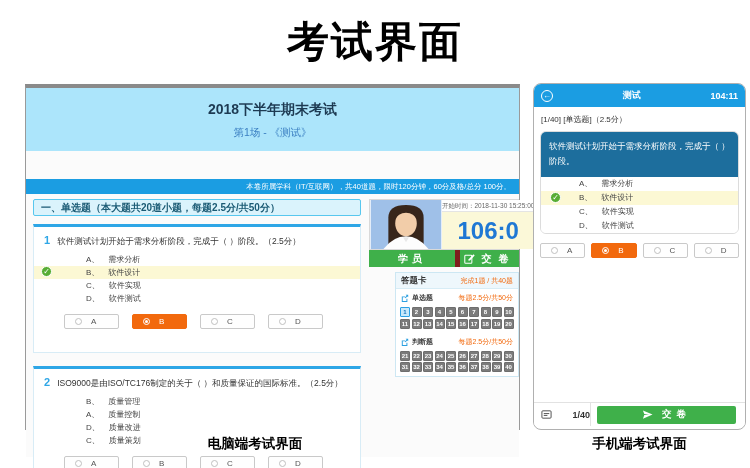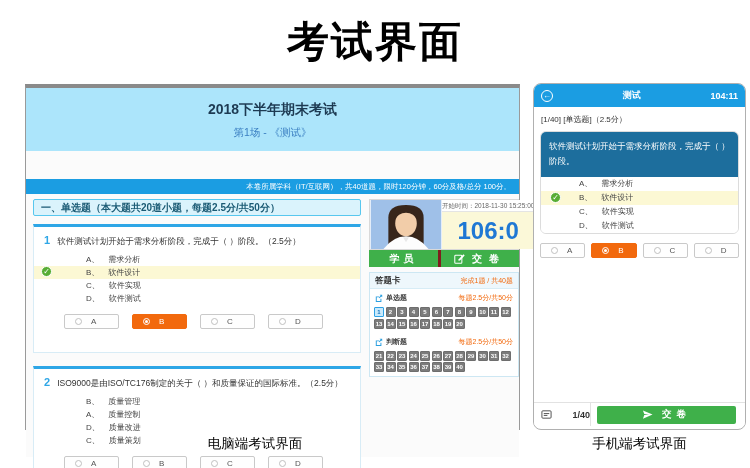--- a/index.html
+++ b/index.html
@@ -47,27 +47,27 @@
 
   .d-side { position:absolute; left:343px; top:5px; width:150px; }
   .profile { display:flex; border:1px solid #d9d9d9; background:#fff; }
   .photo { width:72px; height:49px; flex:none; }
   .p-right { flex:1; display:flex; flex-direction:column; }
   .start-time { height:12px; font-size:6.5px; color:#666; line-height:12px;
     text-align:center; background:#fff; border-bottom:1px solid #e4e4e4; white-space:nowrap; }
   .timer { flex:1; background:var(--pale-yellow); color:var(--timer-blue);
     font-size:24px; font-weight:bold; text-align:center; line-height:37px; }
   .green-row { display:flex; height:17px; }
-  .g-student { width:72px; flex:none; background:var(--green); color:#fff; font-size:10px;
+  .g-student { width:91px; flex:none; background:var(--green); color:#fff; font-size:10px;
     font-weight:bold; text-align:center; line-height:17px; letter-spacing:4px;
-    border-right:3px solid #7f1d1d; cursor:default; }
+    border-right:5px solid #7f1d1d; cursor:default; }
   .g-submit { flex:1; background:var(--green); color:#fff; font-size:10px; font-weight:bold;
     display:flex; align-items:center; justify-content:center; gap:7px; letter-spacing:7px;
     cursor:pointer; }
-  .acard { margin-top:5px; background:#fff; border:1px solid #cde7f3; }
+  .acard { margin-top:5px; background:#fff; border:1px solid #cde7f3;margin-left:26px; }
   .c-header { height:16px; background:#eef7fc; border-bottom:1px solid #d7ecf6;
     display:flex; justify-content:space-between; align-items:center; padding:0 5px; }
   .c-title { font-size:8.5px; font-weight:bold; color:#333; }
   .c-progress { font-size:7px; color:var(--orange); }
   .c-section { display:flex; justify-content:space-between; align-items:center;
     padding:4px 5px 2px; font-size:7px; color:#444; }
   .c-sec-left { display:flex; align-items:center; gap:3px; font-weight:bold; }
   .c-score { color:var(--orange); }
   .c-grid { display:flex; flex-wrap:wrap; gap:1.5px; padding:2px 4px 4px; }
   .qcell { width:10px; height:10px; background:var(--grid-gray); border:1px solid #6e6e6e;
@@ -96,21 +96,21 @@
   .m-btnrow .abtn { width:46px; }
   .m-footer { position:absolute; left:0; right:0; bottom:3px; height:24px;
     border-top:1px solid #e2e2e2; display:flex; align-items:center; background:#fff; }
   .f-progress { width:57px; height:100%; border-right:1px solid #e2e2e2; display:flex;
     align-items:center; justify-content:flex-end; gap:20px; font-size:9px; font-weight:bold;
     color:#333; cursor:pointer; }
   .f-submit { margin-left:6px; width:139px; height:18px; background:var(--green);
     border-radius:2px; color:#fff; display:flex; align-items:center; justify-content:center;
     gap:9px; font-size:9.5px; font-weight:bold; letter-spacing:5px; cursor:pointer; }
 
-  .caption { position:absolute; top:435px; font-size:13.5px; font-weight:normal; color:#000;
+  .caption { position:absolute; top:435px; font-size:13.5px; font-weight:bold; color:#000;
     text-align:center; }
   .caption-left { left:25px; width:460px; }
   .caption-right { left:533px; width:213px; }
 </style>
 </head>
 <body>
 
 <div class="page">
 
   <h1 class="main-title">考试界面</h1>

